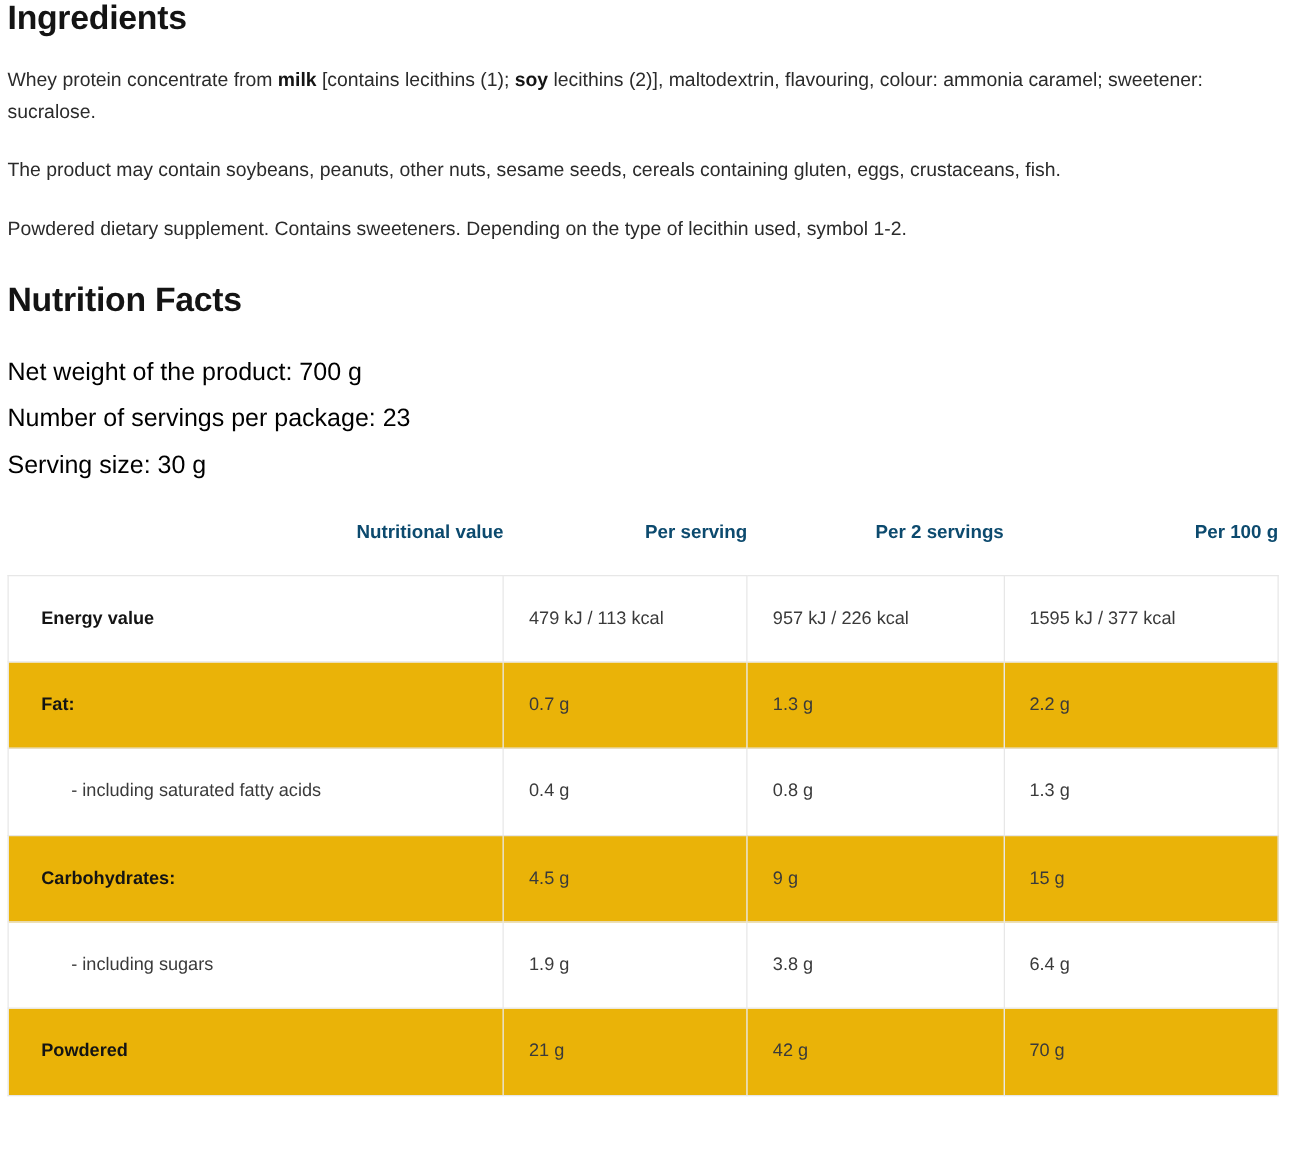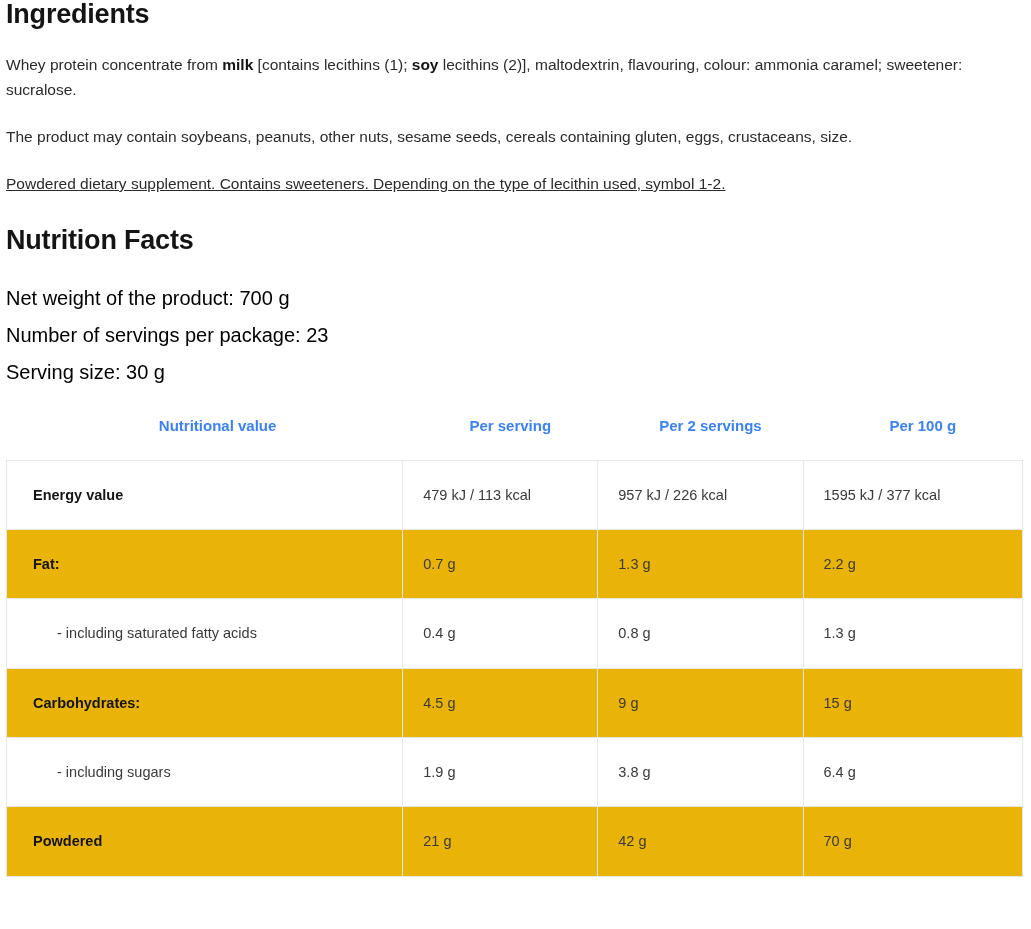--- a/index.html
+++ b/index.html
@@ -30,45 +30,45 @@
     margin-top: 30px;
     margin-bottom: 24px;
   }
   p.para {
     font-size: 15.5px;
     line-height: 1.62;
     margin: 0 0 22px 0;
     color: #2b2b2b;
     font-weight: 400;
   }
-  p.para:last-of-type { margin-bottom: 0; text-decoration: underline; }
+  p.para:last-of-type { margin-bottom: 0; }
   p.para b { font-weight: 700; color: #141414; }
   .facts-lines {
     margin: 0 0 26px 0;
   }
   .facts-lines .line {
     font-size: 20px;
     line-height: 1.85;
     color: #000000;
   }
   table.nutrition {
     width: 100%;
     border-collapse: collapse;
     table-layout: fixed;
     font-size: 14.5px;
   }
   table.nutrition col.c1 { width: 39%; }
   table.nutrition col.c2 { width: 19.2%; }
   table.nutrition col.c3 { width: 20.2%; }
   table.nutrition col.c4 { width: 21.6%; }
   table.nutrition thead th {
-    text-align: center;
+    text-align: right;
     font-weight: 700;
     font-size: 15px;
-    color: #3b82f6;
+    color: #0c4a6e;
     padding: 0 0 26px 0;
     border: none;
   }
   table.nutrition thead th.first { padding-left: 26px; }
   table.nutrition thead th.val { padding-left: 20px; }
   table.nutrition tbody td {
     border: 1px solid #e7e7e7;
     padding: 24px 20px;
     vertical-align: middle;
     color: #3a3a3a;
@@ -91,21 +91,21 @@
 </style>
 </head>
 <body>
 
 <div class="page">
 
   <h2 class="section-title">Ingredients</h2>
 
   <p class="para"><span>Whey protein concentrate from </span><b>milk</b><span> [contains lecithins (1); </span><b>soy</b><span> lecithins (2)], maltodextrin, flavouring, colour: ammonia caramel; sweetener: sucralose.</span></p>
 
-  <p class="para">The product may contain soybeans, peanuts, other nuts, sesame seeds, cereals containing gluten, eggs, crustaceans, size.</p>
+  <p class="para">The product may contain soybeans, peanuts, other nuts, sesame seeds, cereals containing gluten, eggs, crustaceans, fish.</p>
 
   <p class="para">Powdered dietary supplement. Contains sweeteners. Depending on the type of lecithin used, symbol 1-2.</p>
 
   <h2 class="section-title second">Nutrition Facts</h2>
 
   <div class="facts-lines">
     <div class="line">Net weight of the product: 700 g</div>
     <div class="line">Number of servings per package: 23</div>
     <div class="line">Serving size: 30 g</div>
   </div>

